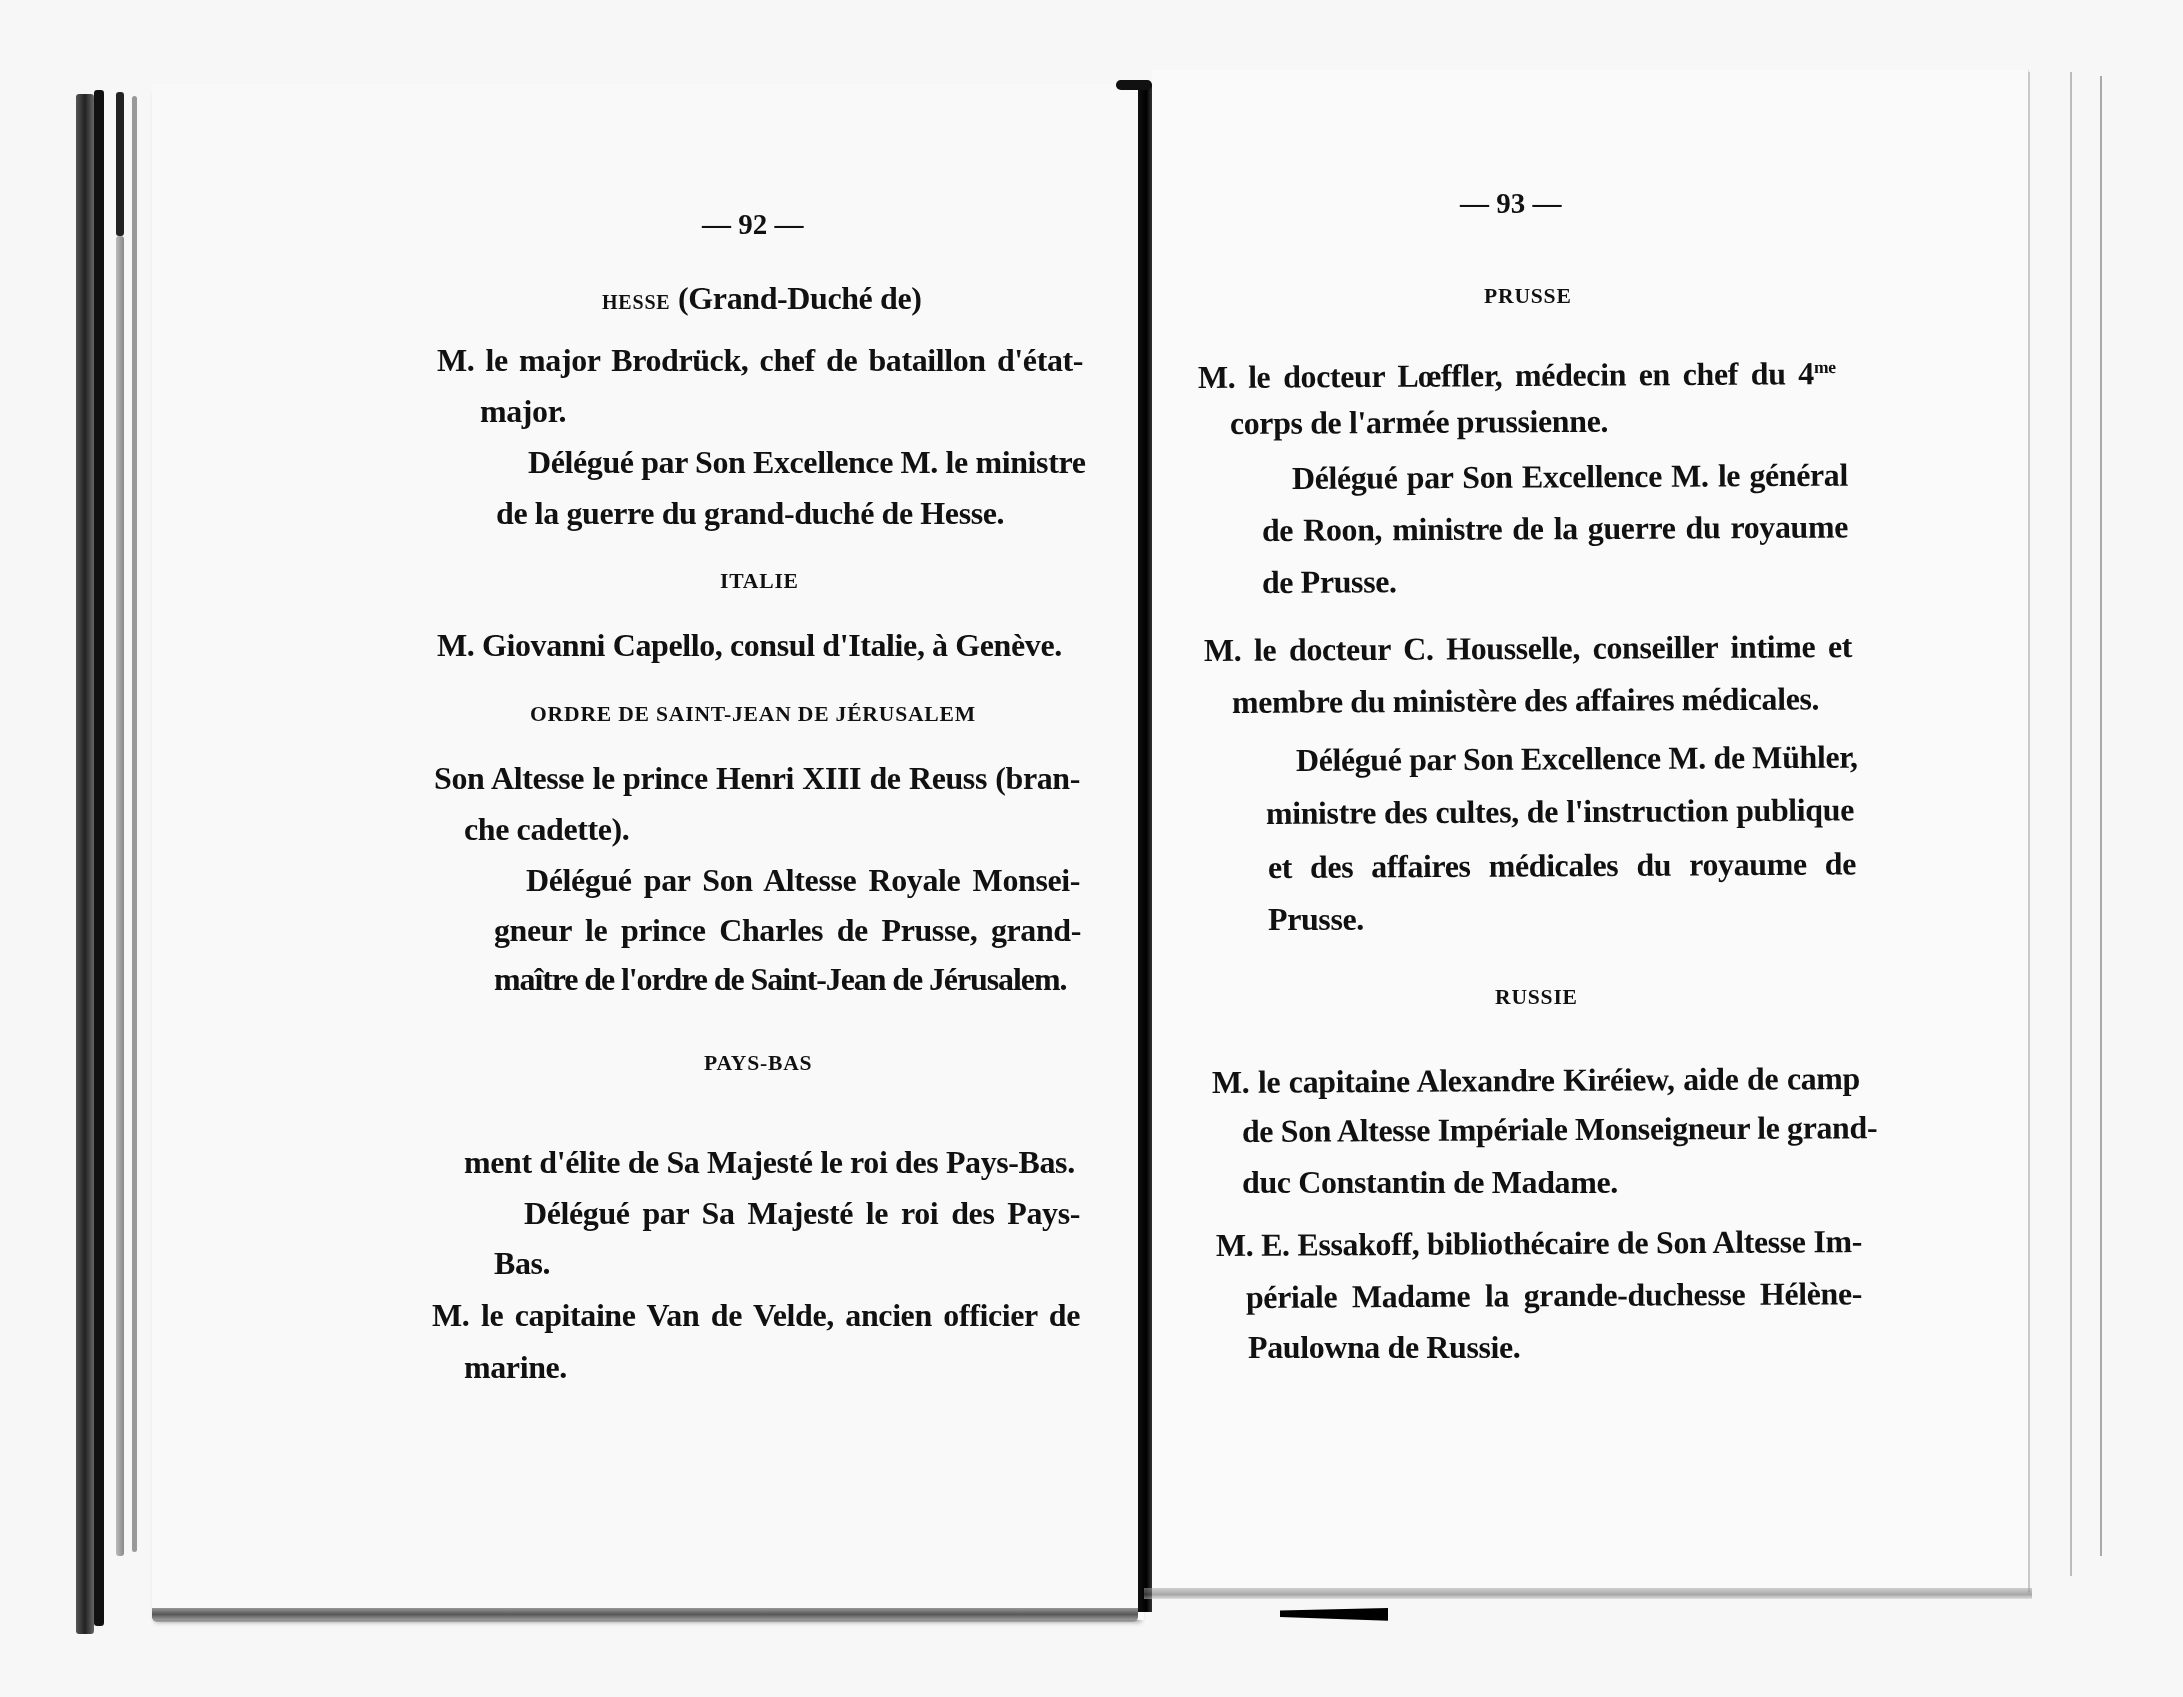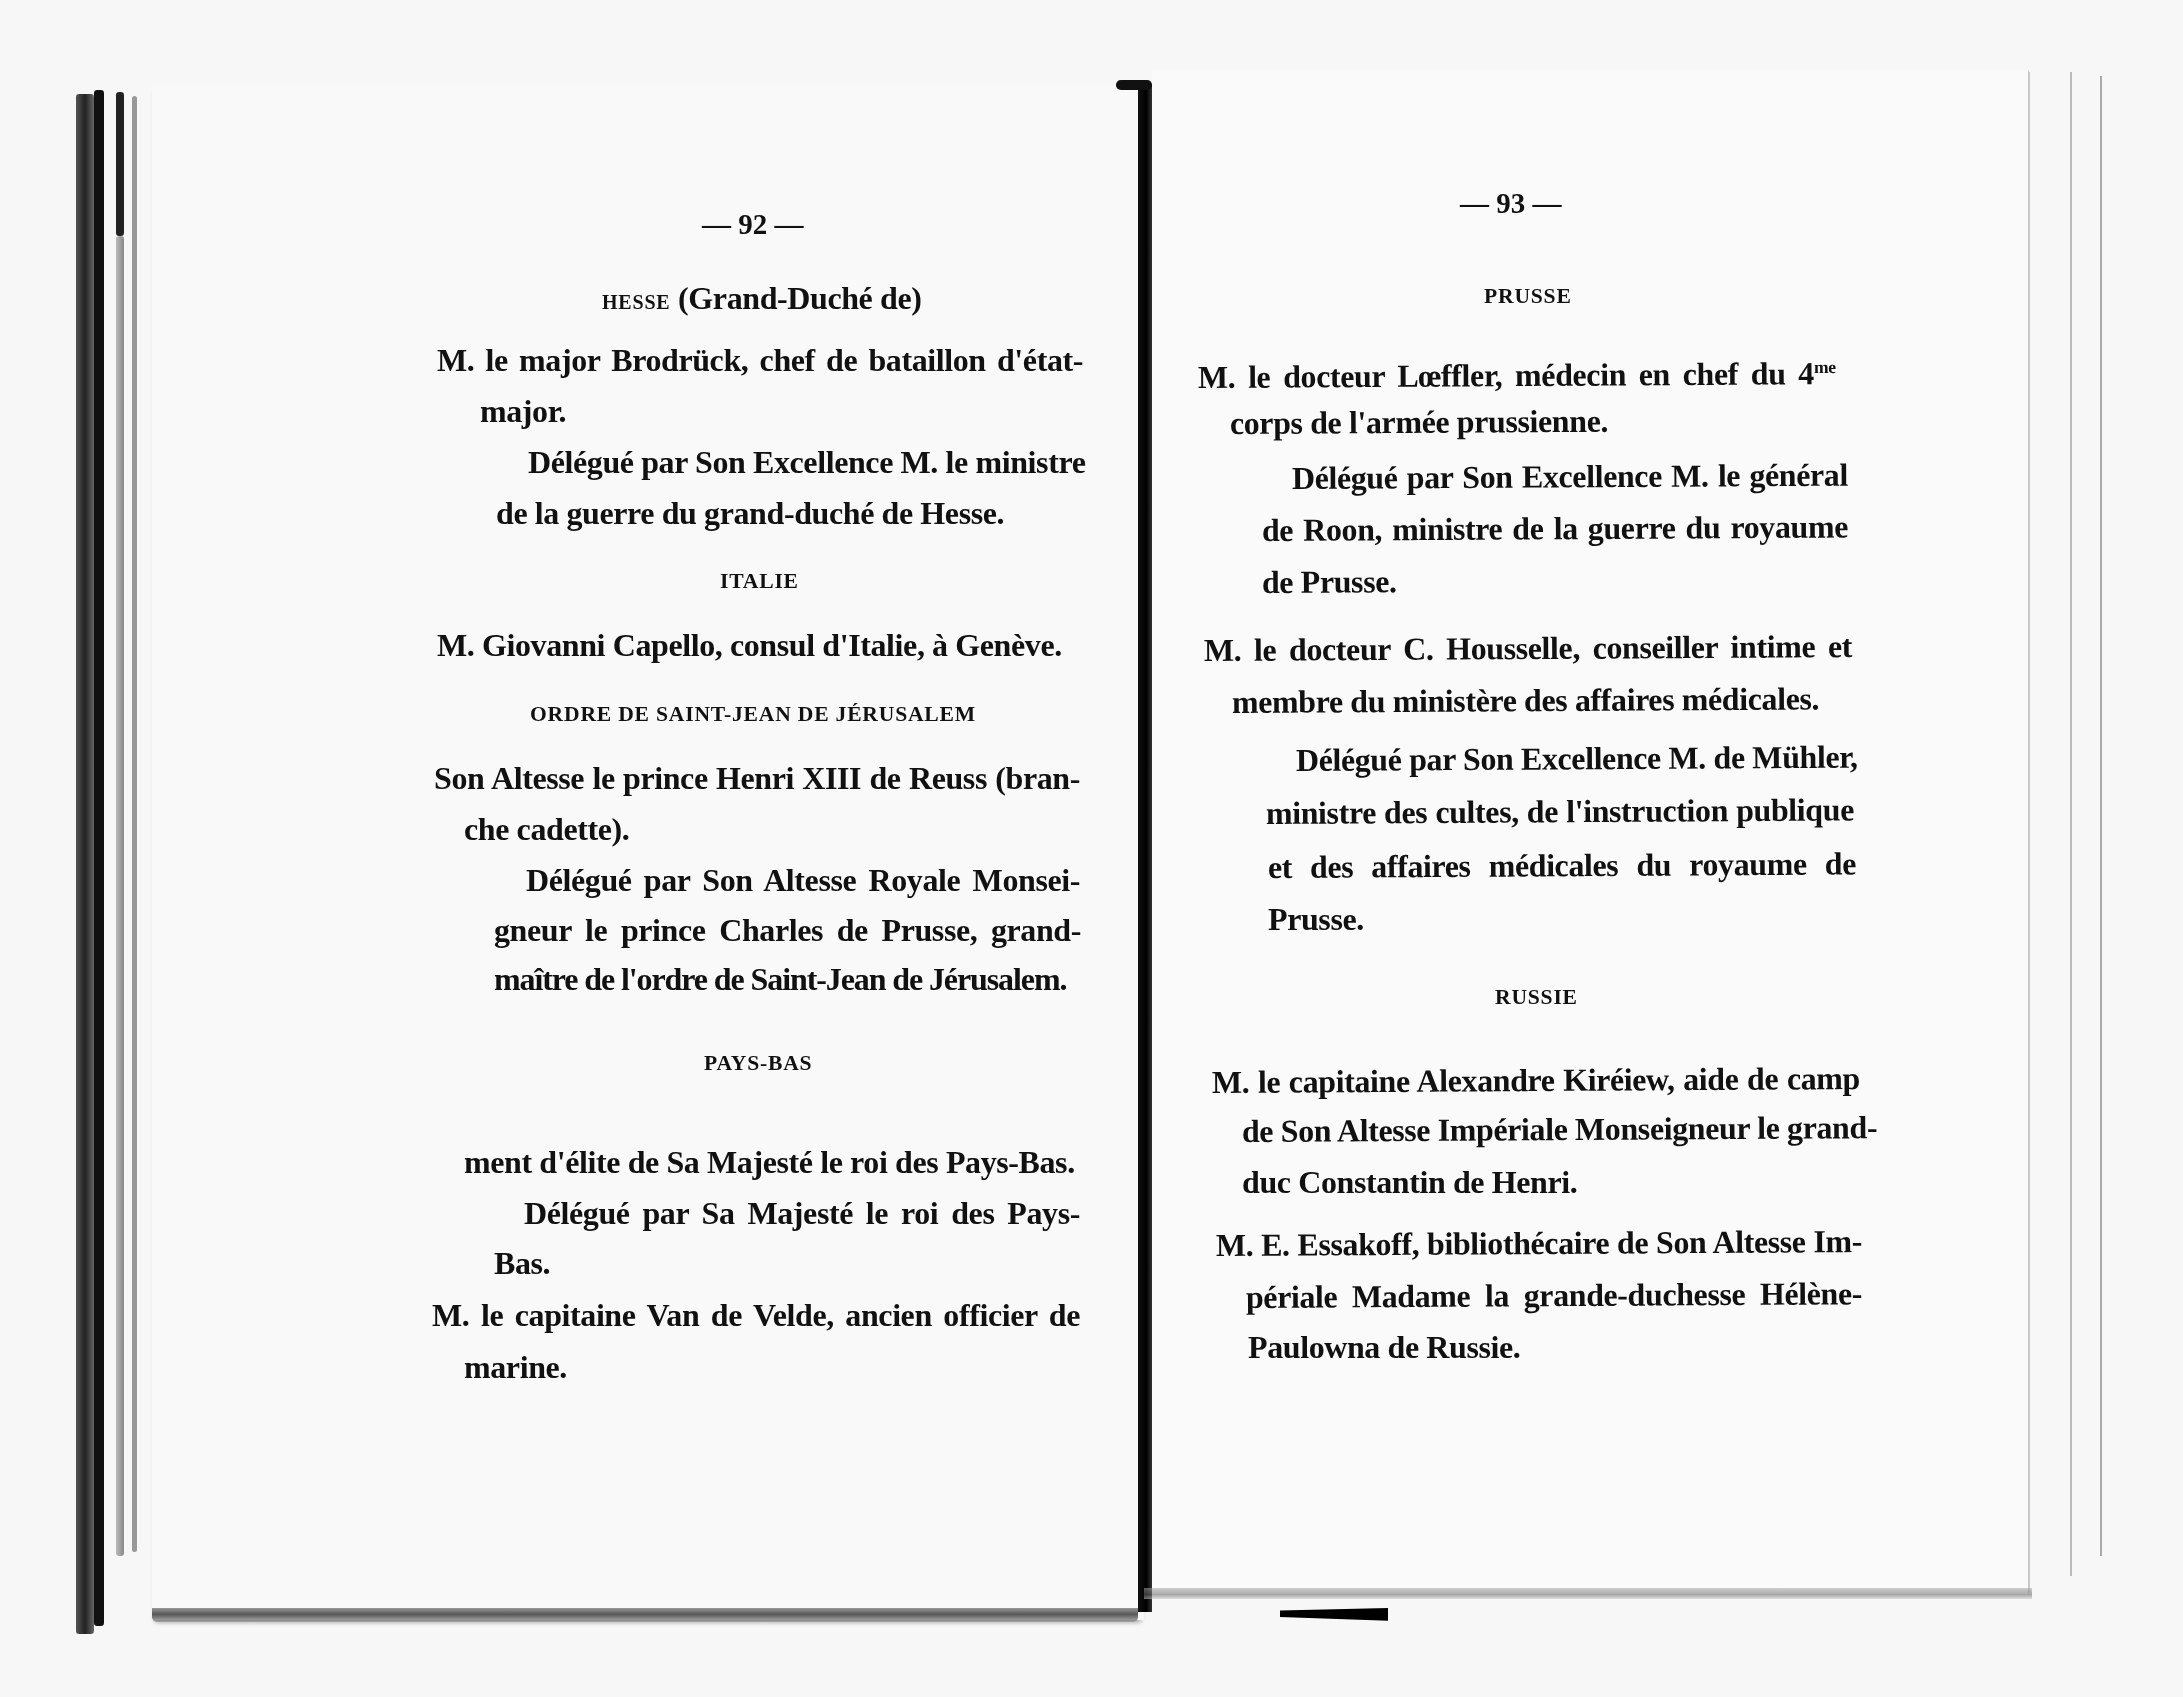--- a/index.html
+++ b/index.html
@@ -132,19 +132,19 @@
   <div class="line justify" style="left:1204px;top:634px;width:648px;transform:rotate(-0.35deg);">M. le docteur C. Housselle, conseiller intime et</div>
   <div class="line" style="left:1232px;top:686px;transform:rotate(-0.35deg);">membre du ministère des affaires médicales.</div>
   <div class="line justify" style="left:1296px;top:744px;width:558px;transform:rotate(-0.35deg);">Délégué par Son Excellence M. de Mühler,</div>
   <div class="line justify" style="left:1266px;top:797px;width:588px;transform:rotate(-0.35deg);">ministre des cultes, de l'instruction publique</div>
   <div class="line justify" style="left:1268px;top:851px;width:588px;transform:rotate(-0.35deg);">et des affaires médicales du royaume de</div>
   <div class="line" style="left:1268px;top:903px;">Prusse.</div>
 
   <div class="heading" style="left:1495px;top:987px;">RUSSIE</div>
   <div class="line justify" style="left:1212px;top:1066px;width:648px;transform:rotate(-0.35deg);">M. le capitaine Alexandre Kiréiew, aide de camp</div>
   <div class="line justify" style="left:1242px;top:1115px;width:618px;transform:rotate(-0.35deg);">de Son Altesse Impériale Monseigneur le grand-</div>
-  <div class="line" style="left:1242px;top:1166px;">duc Constantin de Henri.</div>
+  <div class="line" style="left:1242px;top:1166px;">duc Constantin de Madame.</div>
   <div class="line justify" style="left:1216px;top:1229px;width:646px;transform:rotate(-0.35deg);">M. E. Essakoff, bibliothécaire de Son Altesse Im-</div>
   <div class="line justify" style="left:1246px;top:1281px;width:616px;transform:rotate(-0.35deg);">périale Madame la grande-duchesse Hélène-</div>
   <div class="line" style="left:1248px;top:1331px;">Paulowna de Russie.</div>
 
 </div>
 
 
 </body></html>

